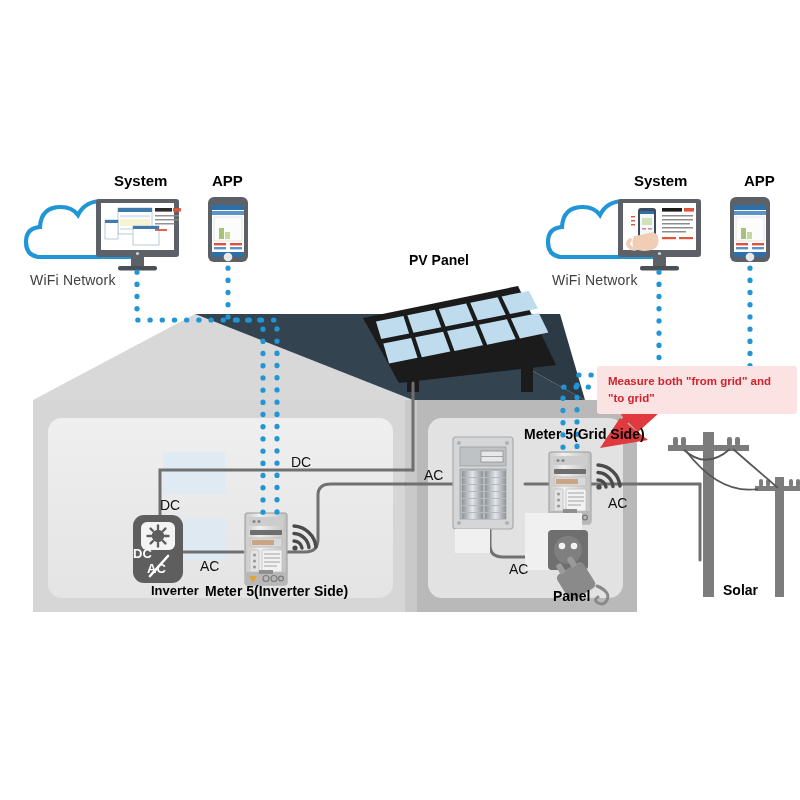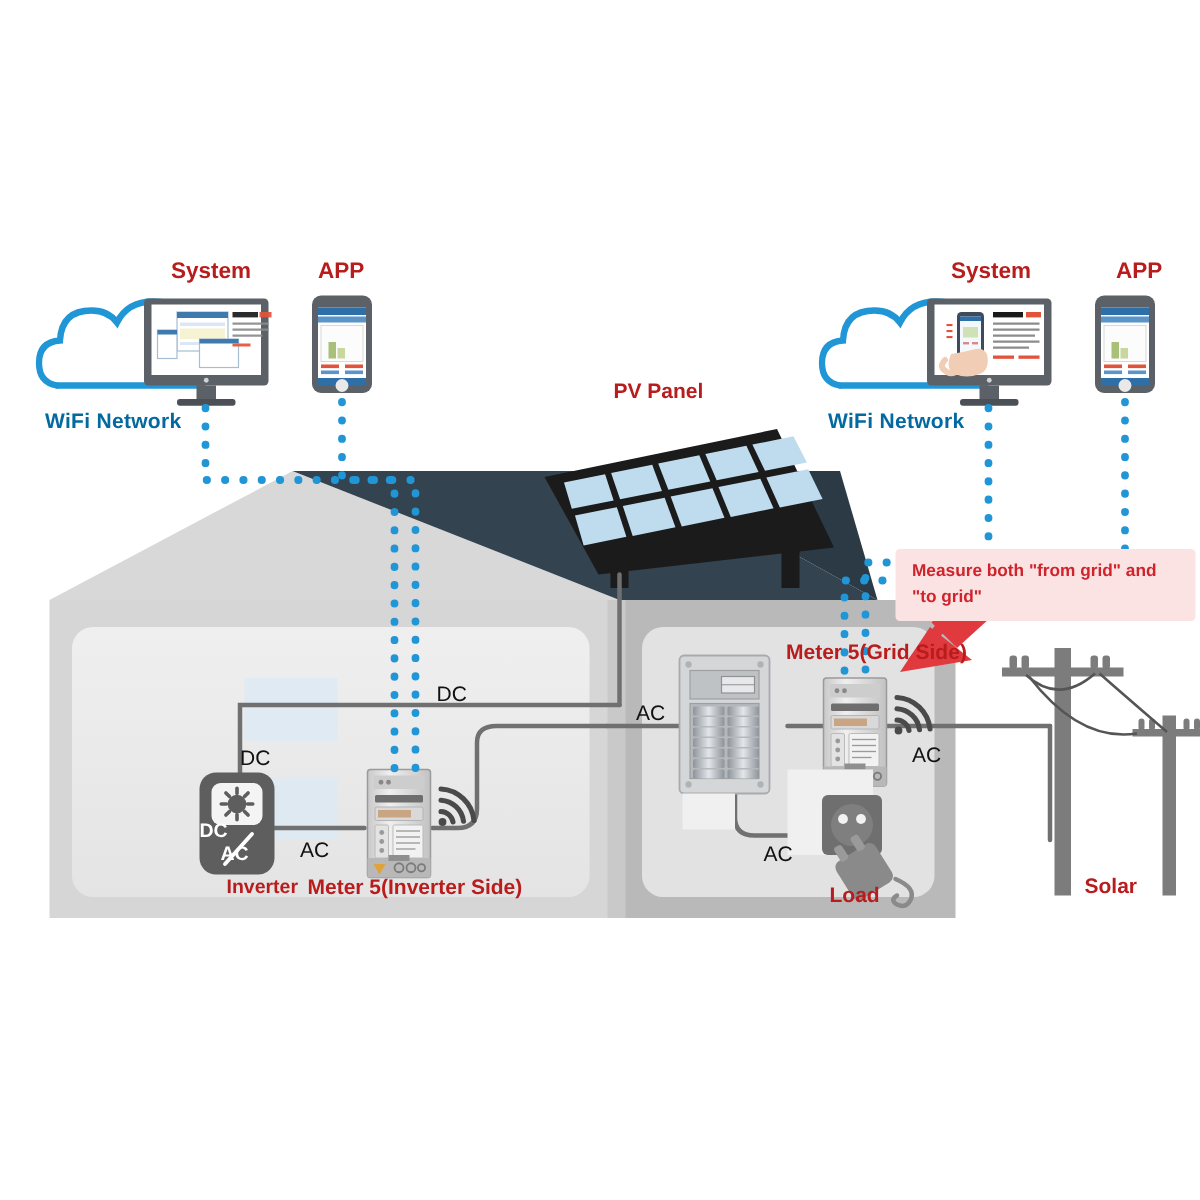--- a/index.html
+++ b/index.html
@@ -1,21 +1,21 @@
 <!DOCTYPE html>
 <html><head>
 <meta charset="utf-8">
 <title>Solar Inverter Metering Diagram</title>
 <style>
   html,body{margin:0;padding:0;background:#ffffff;}
   body{font-family:"Liberation Sans",sans-serif;}
   #stage{position:relative;width:800px;height:800px;background:#fff;overflow:hidden;}
   #stage svg{position:absolute;left:0;top:0;}
-  .lbl{position:absolute;font-family:"Liberation Sans",sans-serif;color:#b91c1c;white-space:nowrap;}
-  .wifi-txt{color:#0369a1;font-weight:bold;font-size:14px;letter-spacing:.2px;}
+  .lbl{position:absolute;font-family:"Liberation Sans",sans-serif;color:#000000;white-space:nowrap;}
+  .wifi-txt{color:#404040;font-weight:normal;font-size:14px;letter-spacing:.2px;}
   .hdr{font-weight:bold;font-size:15px;}
   .acdc{font-size:14px;font-weight:normal;color:#111;}
   .devname{font-weight:bold;font-size:13px;padding-left:23px;}
   .bigname{font-weight:bold;font-size:14px;}
   .callout{position:absolute;background:#fbe3e4;border-radius:3px;padding:7px 9px 8px 11px;
            box-sizing:border-box;color:#d0232b;font-weight:bold;font-size:11.5px;line-height:1.45;}
 </style>
 </head>
 <body>
 
@@ -419,21 +419,21 @@
 
 <div class="lbl bigname" style="left:409px;top:252px;">PV Panel</div>
 
 <div class="callout" style="left:597px;top:366px;width:200px;">
   <div>Measure both "from grid" and "to grid"</div>
 </div>
 
 <div class="lbl bigname" style="left:524px;top:426px;">Meter 5(Grid Side)</div>
 <div class="lbl bigname" style="left:205px;top:583px;">Meter 5(Inverter Side)</div>
 <div class="lbl devname" style="left:128px;top:583px;">Inverter</div>
-<div class="lbl bigname" style="left:553px;top:588px;">Load</div>
+<div class="lbl bigname" style="left:553px;top:588px;">Panel</div>
 <div class="lbl bigname" style="left:723px;top:582px;">Solar</div>
 
 <div class="lbl" style="left:133px;top:546px;font-size:13px;font-weight:bold;color:#fff;">DC</div>
 <div class="lbl" style="left:147px;top:561px;font-size:13px;font-weight:bold;color:#fff;">AC</div>
 
 <div class="lbl acdc" style="left:291px;top:454px;">DC</div>
 <div class="lbl acdc" style="left:160px;top:497px;">DC</div>
 <div class="lbl acdc" style="left:200px;top:558px;">AC</div>
 <div class="lbl acdc" style="left:424px;top:467px;">AC</div>
 <div class="lbl acdc" style="left:608px;top:495px;">AC</div>

